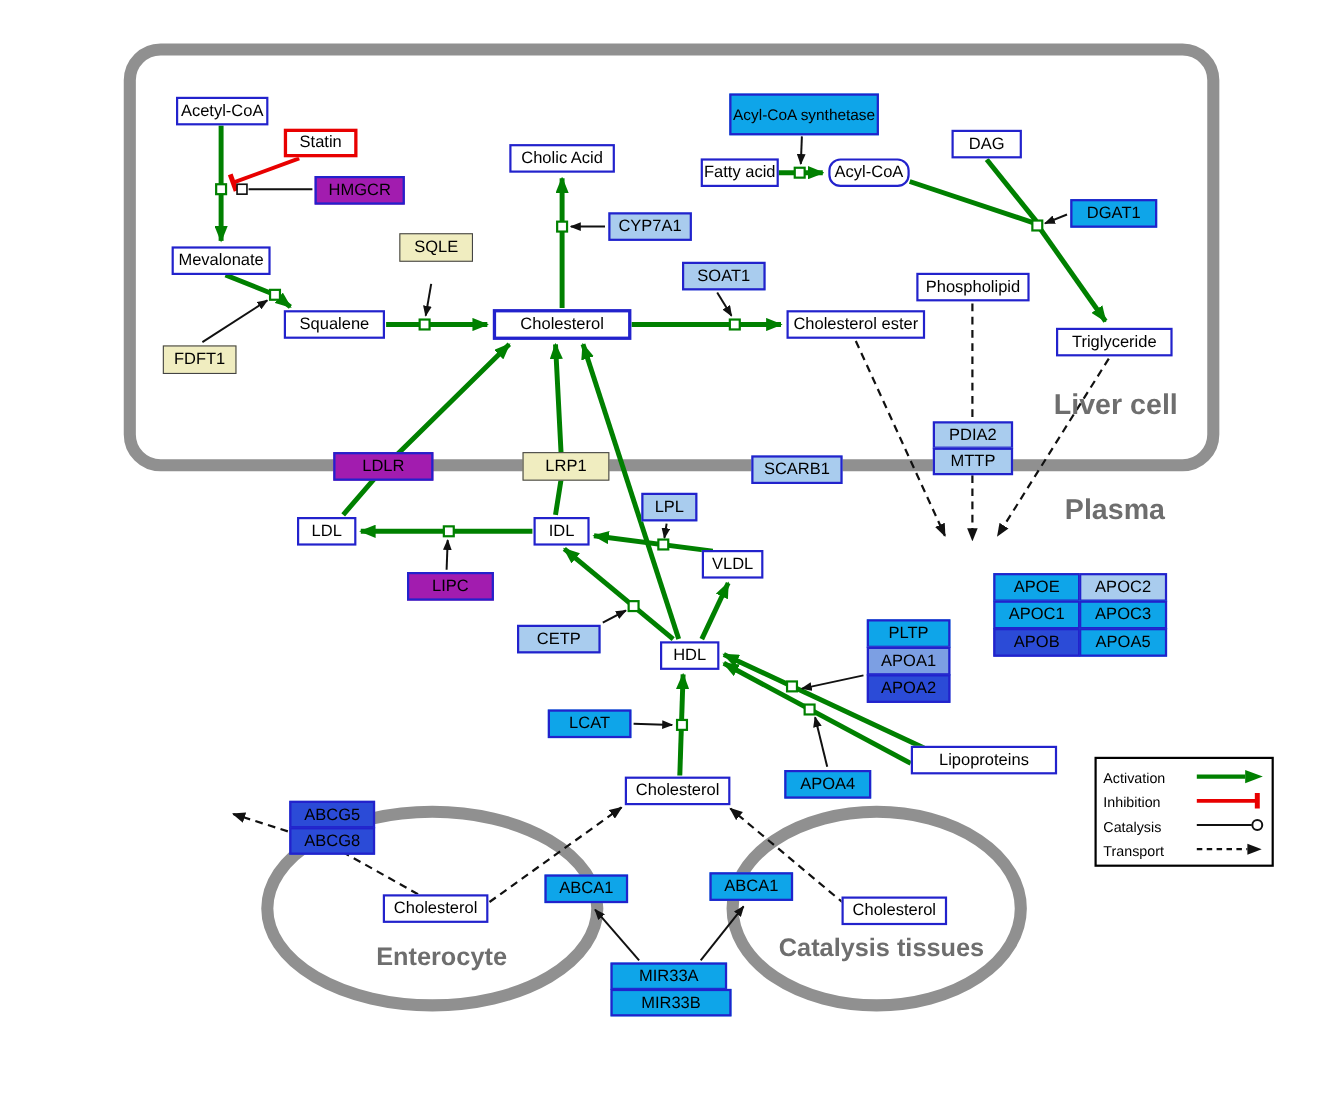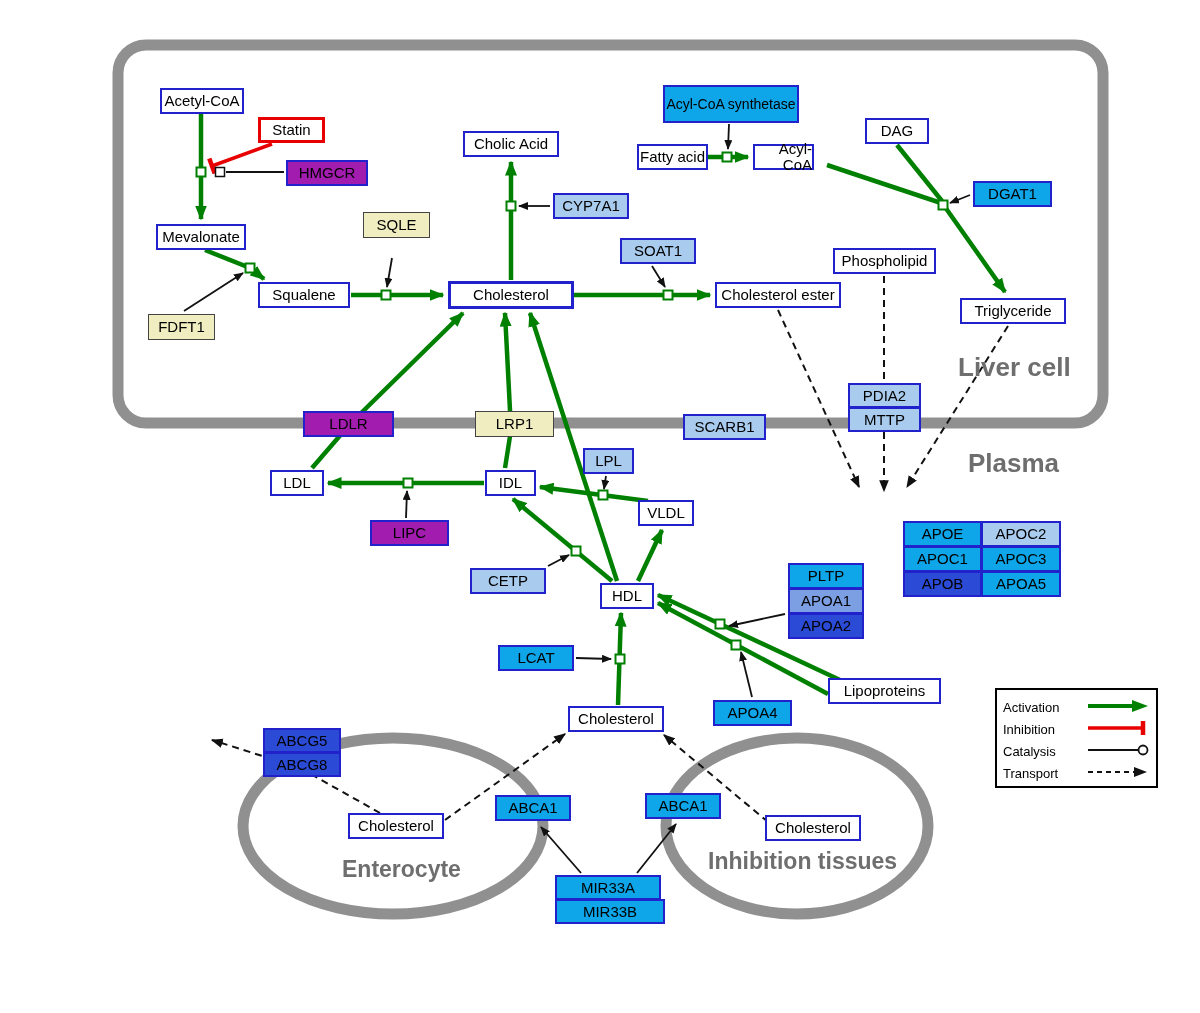--- a/index.html
+++ b/index.html
@@ -119,37 +119,37 @@
     <rect x="615.5" y="654.5" width="9" height="9"></rect>
     <rect x="715.5" y="619.5" width="9" height="9"></rect>
     <rect x="731.5" y="640.5" width="9" height="9"></rect>
   </g>
   <rect x="215.5" y="167.5" width="9" height="9" fill="#fff" stroke="#111" stroke-width="1.5"></rect>
 </svg>
 
 <div class="label lbl-big" style="left:958px;top:352px;">Liver cell</div>
 <div class="label lbl-big" style="left:968px;top:448px;">Plasma</div>
 <div class="label lbl-mid" style="left:342px;top:856px;">Enterocyte</div>
-<div class="label lbl-mid" style="left:708px;top:848px;">Inhibition tissues</div>
+<div class="label lbl-mid" style="left:708px;top:848px;">Catalysis tissues</div>
 
 <div class="node" style="left:160px;top:88px;width:84px;">Acetyl-CoA</div>
 <div class="node statin" style="left:258px;top:117px;width:67px;">Statin</div>
 <div class="node yellow" style="left:286px;top:160px;width:82px;">HMGCR</div>
 <div class="node" style="left:156px;top:224px;width:90px;">Mevalonate</div>
 <div class="node pyellow" style="left:363px;top:212px;width:67px;">SQLE</div>
 <div class="node pyellow" style="left:148px;top:314px;width:67px;">FDFT1</div>
 <div class="node" style="left:258px;top:282px;width:92px;">Squalene</div>
 <div class="node" style="left:463px;top:131px;width:96px;">Cholic Acid</div>
 <div class="node lblue" style="left:553px;top:193px;width:76px;">CYP7A1</div>
 <div class="node hl" style="left:448px;top:281px;width:126px;height:28px;">Cholesterol</div>
 <div class="node lblue" style="left:620px;top:238px;width:76px;">SOAT1</div>
 <div class="node" style="left:715px;top:282px;width:126px;">Cholesterol ester</div>
 <div class="node blue small" style="left:663px;top:85px;width:136px;height:38px;">Acyl-CoA synthetase</div>
 <div class="node" style="left:637px;top:144px;width:71px;">Fatty acid</div>
-<div class="node" style="left:753px;top:144px;width:61px;">Acyl-CoA</div>
+<div class="node" style="left:753px;top:144px;width:74px;border-radius:11px;">Acyl-CoA</div>
 <div class="node" style="left:865px;top:118px;width:64px;">DAG</div>
 <div class="node blue" style="left:973px;top:181px;width:79px;">DGAT1</div>
 <div class="node" style="left:833px;top:248px;width:103px;">Phospholipid</div>
 <div class="node" style="left:960px;top:298px;width:106px;">Triglyceride</div>
 
 <div class="node yellow" style="left:303px;top:411px;width:91px;">LDLR</div>
 <div class="node pyellow" style="left:475px;top:411px;width:79px;">LRP1</div>
 <div class="node lblue" style="left:683px;top:414px;width:83px;">SCARB1</div>
 <div class="node lblue" style="left:848px;top:383px;width:73px;height:25px;">PDIA2</div>
 <div class="node lblue" style="left:848px;top:407px;width:73px;height:25px;">MTTP</div>
@@ -159,21 +159,21 @@
 <div class="node lblue" style="left:583px;top:448px;width:51px;">LPL</div>
 <div class="node" style="left:638px;top:500px;width:56px;">VLDL</div>
 <div class="node yellow" style="left:370px;top:520px;width:79px;">LIPC</div>
 <div class="node lblue" style="left:470px;top:568px;width:76px;">CETP</div>
 <div class="node" style="left:600px;top:583px;width:54px;">HDL</div>
 <div class="node blue" style="left:498px;top:645px;width:76px;">LCAT</div>
 <div class="node blue" style="left:788px;top:563px;width:76px;">PLTP</div>
 <div class="node mlblue" style="left:788px;top:588px;width:76px;">APOA1</div>
 <div class="node dblue" style="left:788px;top:613px;width:76px;">APOA2</div>
 <div class="node blue" style="left:713px;top:700px;width:79px;">APOA4</div>
-<div class="node" style="left:828px;top:678px;width:113px;">Lipoproteins</div>
+<div class="node" style="left:828px;top:678px;width:133px;">Lipoproteins</div>
 
 <div class="node blue" style="left:903px;top:521px;width:79px;">APOE</div>
 <div class="node lblue" style="left:981px;top:521px;width:80px;">APOC2</div>
 <div class="node blue" style="left:903px;top:546px;width:79px;">APOC1</div>
 <div class="node blue" style="left:981px;top:546px;width:80px;">APOC3</div>
 <div class="node dblue" style="left:903px;top:571px;width:79px;">APOB</div>
 <div class="node blue" style="left:981px;top:571px;width:80px;">APOA5</div>
 
 <div class="node" style="left:568px;top:706px;width:96px;">Cholesterol</div>
 <div class="node dblue" style="left:263px;top:728px;width:78px;height:25px;">ABCG5</div>

